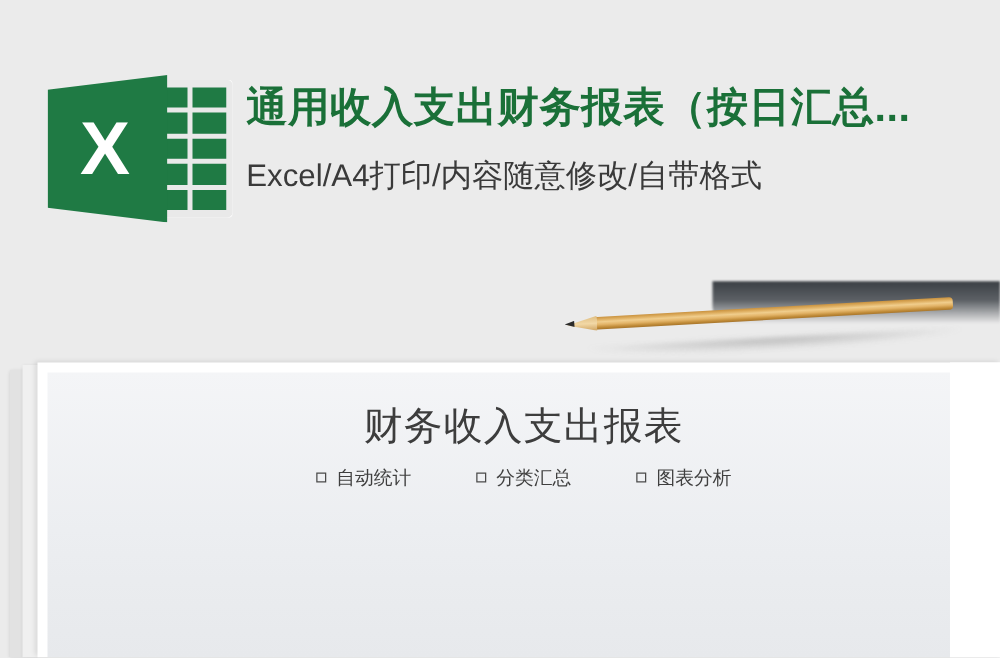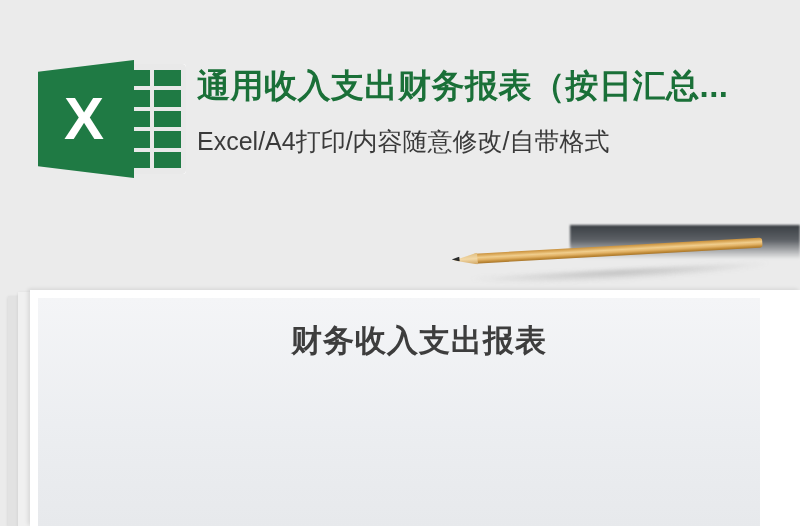--- a/index.html
+++ b/index.html
@@ -119,21 +119,21 @@
     overflow: hidden;
   }
   #doc-inner {
     position: absolute; left: 8px; top: 8px; right: 0; bottom: 0;
     background: linear-gradient(to bottom, #f4f5f7 0%, #eceef1 55%, #e7e9ec 100%);
     overflow: hidden;
   }
   #doc-title {
     text-align: center;
     font-size: 31px;
-    font-weight: bold;
+    font-weight: normal;
     color: #3d3d3d;
     margin-top: 22px;
     letter-spacing: 1px;
   }
   #doc-checks {
     display: flex;
     justify-content: center;
     gap: 52px;
     margin-top: 11px;
     font-size: 15px;
@@ -194,17 +194,31 @@
 </div>
 
 <div id="doc-stack-2"></div>
 <div id="doc-stack-1"></div>
 
 <div id="doc-page">
   <div id="doc-inner">
 
     <div id="doc-title">财务收入支出报表</div>
 
+    <div id="doc-checks">
+      <div class="check-item">
+        <span class="check-box"></span>
+        <span>自动统计</span>
+      </div>
+      <div class="check-item">
+        <span class="check-box"></span>
+        <span>分类汇总</span>
+      </div>
+      <div class="check-item">
+        <span class="check-box"></span>
+        <span>图表分析</span>
+      </div>
+    </div>
 
   </div>
 </div>
 
 <div id="panel-right-gap"></div>
 
 </body></html>

